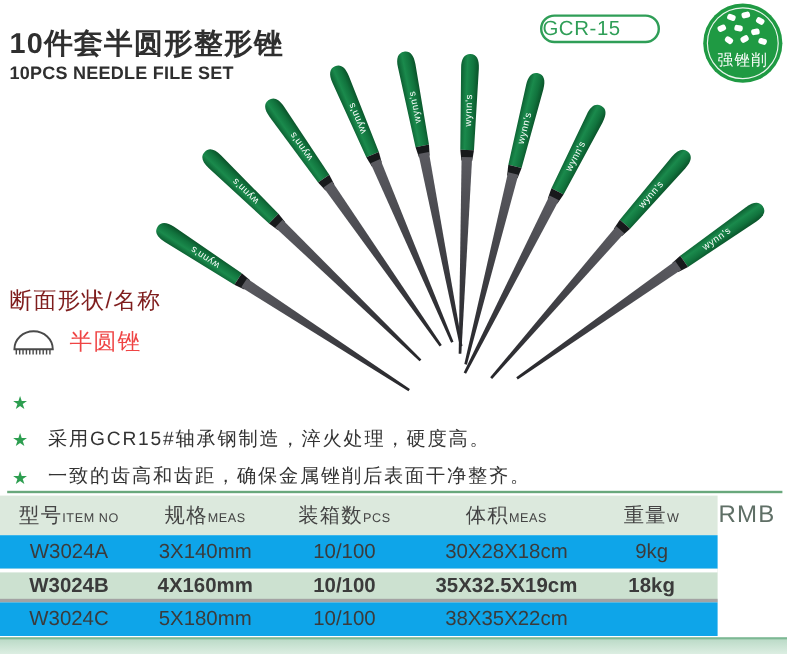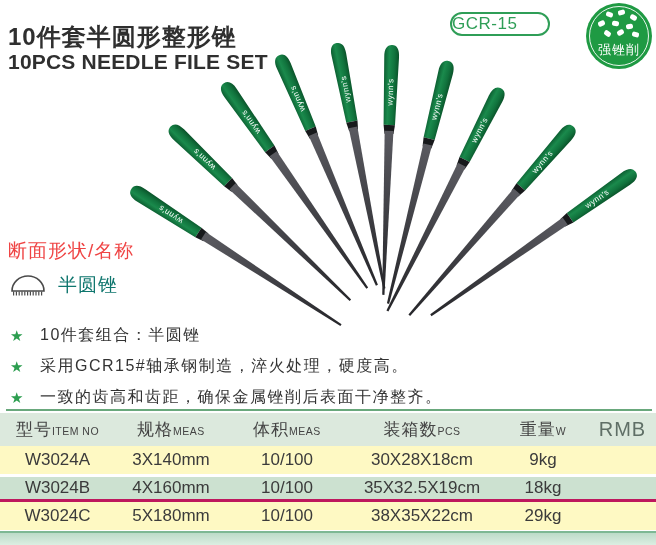--- a/index.html
+++ b/index.html
@@ -3,21 +3,21 @@
 <meta charset="utf-8">
 <style>
   html,body{margin:0;padding:0;}
   .page{
     position:relative;width:656px;height:545px;background:#ffffff;overflow:hidden;
     font-family:"Liberation Sans", sans-serif;color:#333;
   }
   
   .title-block{position:absolute;left:8px;top:3px;z-index:2;margin-top:20px;}
   .title-cn{font-size:24px;font-weight:bold;letter-spacing:1px;color:#2f2f2f;line-height:28px;}
-  .title-en{font-size:21px;font-weight:bold;letter-spacing:0.2px;color:#2f2f2f;line-height:22px;}
+  .title-en{font-size:15px;font-weight:bold;letter-spacing:0.2px;color:#2f2f2f;line-height:22px;}
   .model-pill{
     position:absolute;left:450px;top:12px;width:100px;height:24px;z-index:2;
     border:2px solid #2f9e57;border-radius:14px;box-sizing:border-box;
     display:flex;align-items:center;justify-content:flex-start;
     color:#2f9e57;font-size:17px;letter-spacing:0.5px;
   }
   .round-badge{
     position:absolute;left:586px;top:3px;width:66px;height:66px;border-radius:50%;
     background:#1f9a43;z-index:2;
   }
@@ -26,39 +26,39 @@
     border:1.5px solid rgba(255,255,255,.9);
   }
   .flake{position:absolute;width:7px;height:5px;background:#fff;border-radius:2px;}
   .round-badge .txt{
     position:absolute;left:0;right:0;top:38px;text-align:center;
     color:#fff;font-size:13px;font-weight:normal;letter-spacing:1px;
   }
   
   .fan{position:absolute;left:0;top:0;z-index:1;}
   
-  .cs-label{position:absolute;left:8px;top:238px;font-size:19px;letter-spacing:1px;color:#ef4444;z-index:2;}
+  .cs-label{position:absolute;left:8px;top:238px;font-size:19px;letter-spacing:1px;color:#7f1d1d;z-index:2;}
   .cs-row{position:absolute;left:8px;top:272px;display:flex;align-items:center;gap:10px;z-index:2;}
-  .cs-name{font-size:19px;letter-spacing:1px;color:#0f766e;}
+  .cs-name{font-size:19px;letter-spacing:1px;color:#ef4444;}
   
   .features{position:absolute;left:10px;top:320px;z-index:2;}
   .feature{display:flex;align-items:center;height:31px;}
   .star{color:#2d9e50;font-size:15px;width:30px;}
   .feature-text{font-size:16px;letter-spacing:1.5px;color:#333;}
   
   .divider{position:absolute;left:6px;top:409px;width:646px;height:2px;background:#69a87c;z-index:2;}
-  .ptable{position:absolute;left:0;top:413px;width:656px;z-index:2;}
+  .ptable{position:absolute;left:0;top:413px;width:598px;z-index:2;}
   .thead,.trow{display:grid;grid-template-columns:115px 112px 120px 150px 92px 67px;}
   .thead{height:33px;background:#dce9dd;align-items:center;}
   .th{text-align:center;color:#444;white-space:nowrap;}
   .th .cn{font-size:17px;letter-spacing:1px;}
   .th .en{font-size:10.5px;letter-spacing:0.5px;}
   .th.rmb .cn{font-size:20px;color:#5f6f66;letter-spacing:1px;text-align:center;}
-  .trow{height:28px;align-items:center;background:#fef9c3;}
-  .trow.alt{background:#cce1d0;border-top:3px solid #fff;border-bottom:3px solid #be185d;box-sizing:border-box;height:28px;}
+  .trow{height:28px;align-items:center;background:#0ea5e9;}
+  .trow.alt{background:#cce1d0;border-top:3px solid #fff;border-bottom:3px solid #a3a3a3;box-sizing:border-box;height:28px;font-weight:bold;}
   .td{text-align:center;font-size:17px;color:#3b3b3b;white-space:nowrap;}
   .bottom-bar{
     position:absolute;left:0;top:531px;width:656px;height:14px;z-index:2;
     border-top:2px solid #7db894;background:linear-gradient(180deg,#bcdbc8,#dceee2);box-sizing:border-box;
   }
 </style>
 </head>
 <body>
 
 <div class="page">
@@ -122,21 +122,20 @@
     <svg width="40" height="24" viewBox="0 0 40 24">
       <path d="M4,18 A16,15 0 0 1 36,18 Z" fill="#ffffff" stroke="#4a4a4a" stroke-width="1.6"></path>
       <path d="M5,20.5 L35,20.5" stroke="#4a4a4a" stroke-width="4" stroke-dasharray="1.2,1.6"></path>
     </svg>
     <span class="cs-name">半圆锉</span>
   </div>
 
   <div class="features">
     <div class="feature">
       <span class="star">★</span>
-      <span class="feature-text">10件套组合：半圆锉</span>
     </div>
     <div class="feature">
       <span class="star">★</span>
       <span class="feature-text">采用GCR15#轴承钢制造，淬火处理，硬度高。</span>
     </div>
     <div class="feature">
       <span class="star">★</span>
       <span class="feature-text">一致的齿高和齿距，确保金属锉削后表面干净整齐。</span>
     </div>
   </div>
@@ -144,24 +143,24 @@
   <div class="divider"></div>
   <div class="ptable">
     <div class="thead">
       <div class="th">
         <span class="cn">型号</span><span class="en">ITEM NO</span>
       </div>
       <div class="th">
         <span class="cn">规格</span><span class="en">MEAS</span>
       </div>
       <div class="th">
-        <span class="cn">体积</span><span class="en">MEAS</span>
+        <span class="cn">装箱数</span><span class="en">PCS</span>
       </div>
       <div class="th">
-        <span class="cn">装箱数</span><span class="en">PCS</span>
+        <span class="cn">体积</span><span class="en">MEAS</span>
       </div>
       <div class="th">
         <span class="cn">重量</span><span class="en">W</span>
       </div>
       <div class="th rmb">
         <span class="cn">RMB</span><span class="en"></span>
       </div>
     </div>
 
     <div class="trow">
@@ -178,19 +177,18 @@
       <div class="td">10/100</div>
       <div class="td">35X32.5X19cm</div>
       <div class="td">18kg</div>
       <div class="td"></div>
     </div>
     <div class="trow">
       <div class="td">W3024C</div>
       <div class="td">5X180mm</div>
       <div class="td">10/100</div>
       <div class="td">38X35X22cm</div>
-      <div class="td">29kg</div>
       <div class="td"></div>
     </div>
   </div>
 
   <div class="bottom-bar"></div>
 </div>
 
 </body></html>

